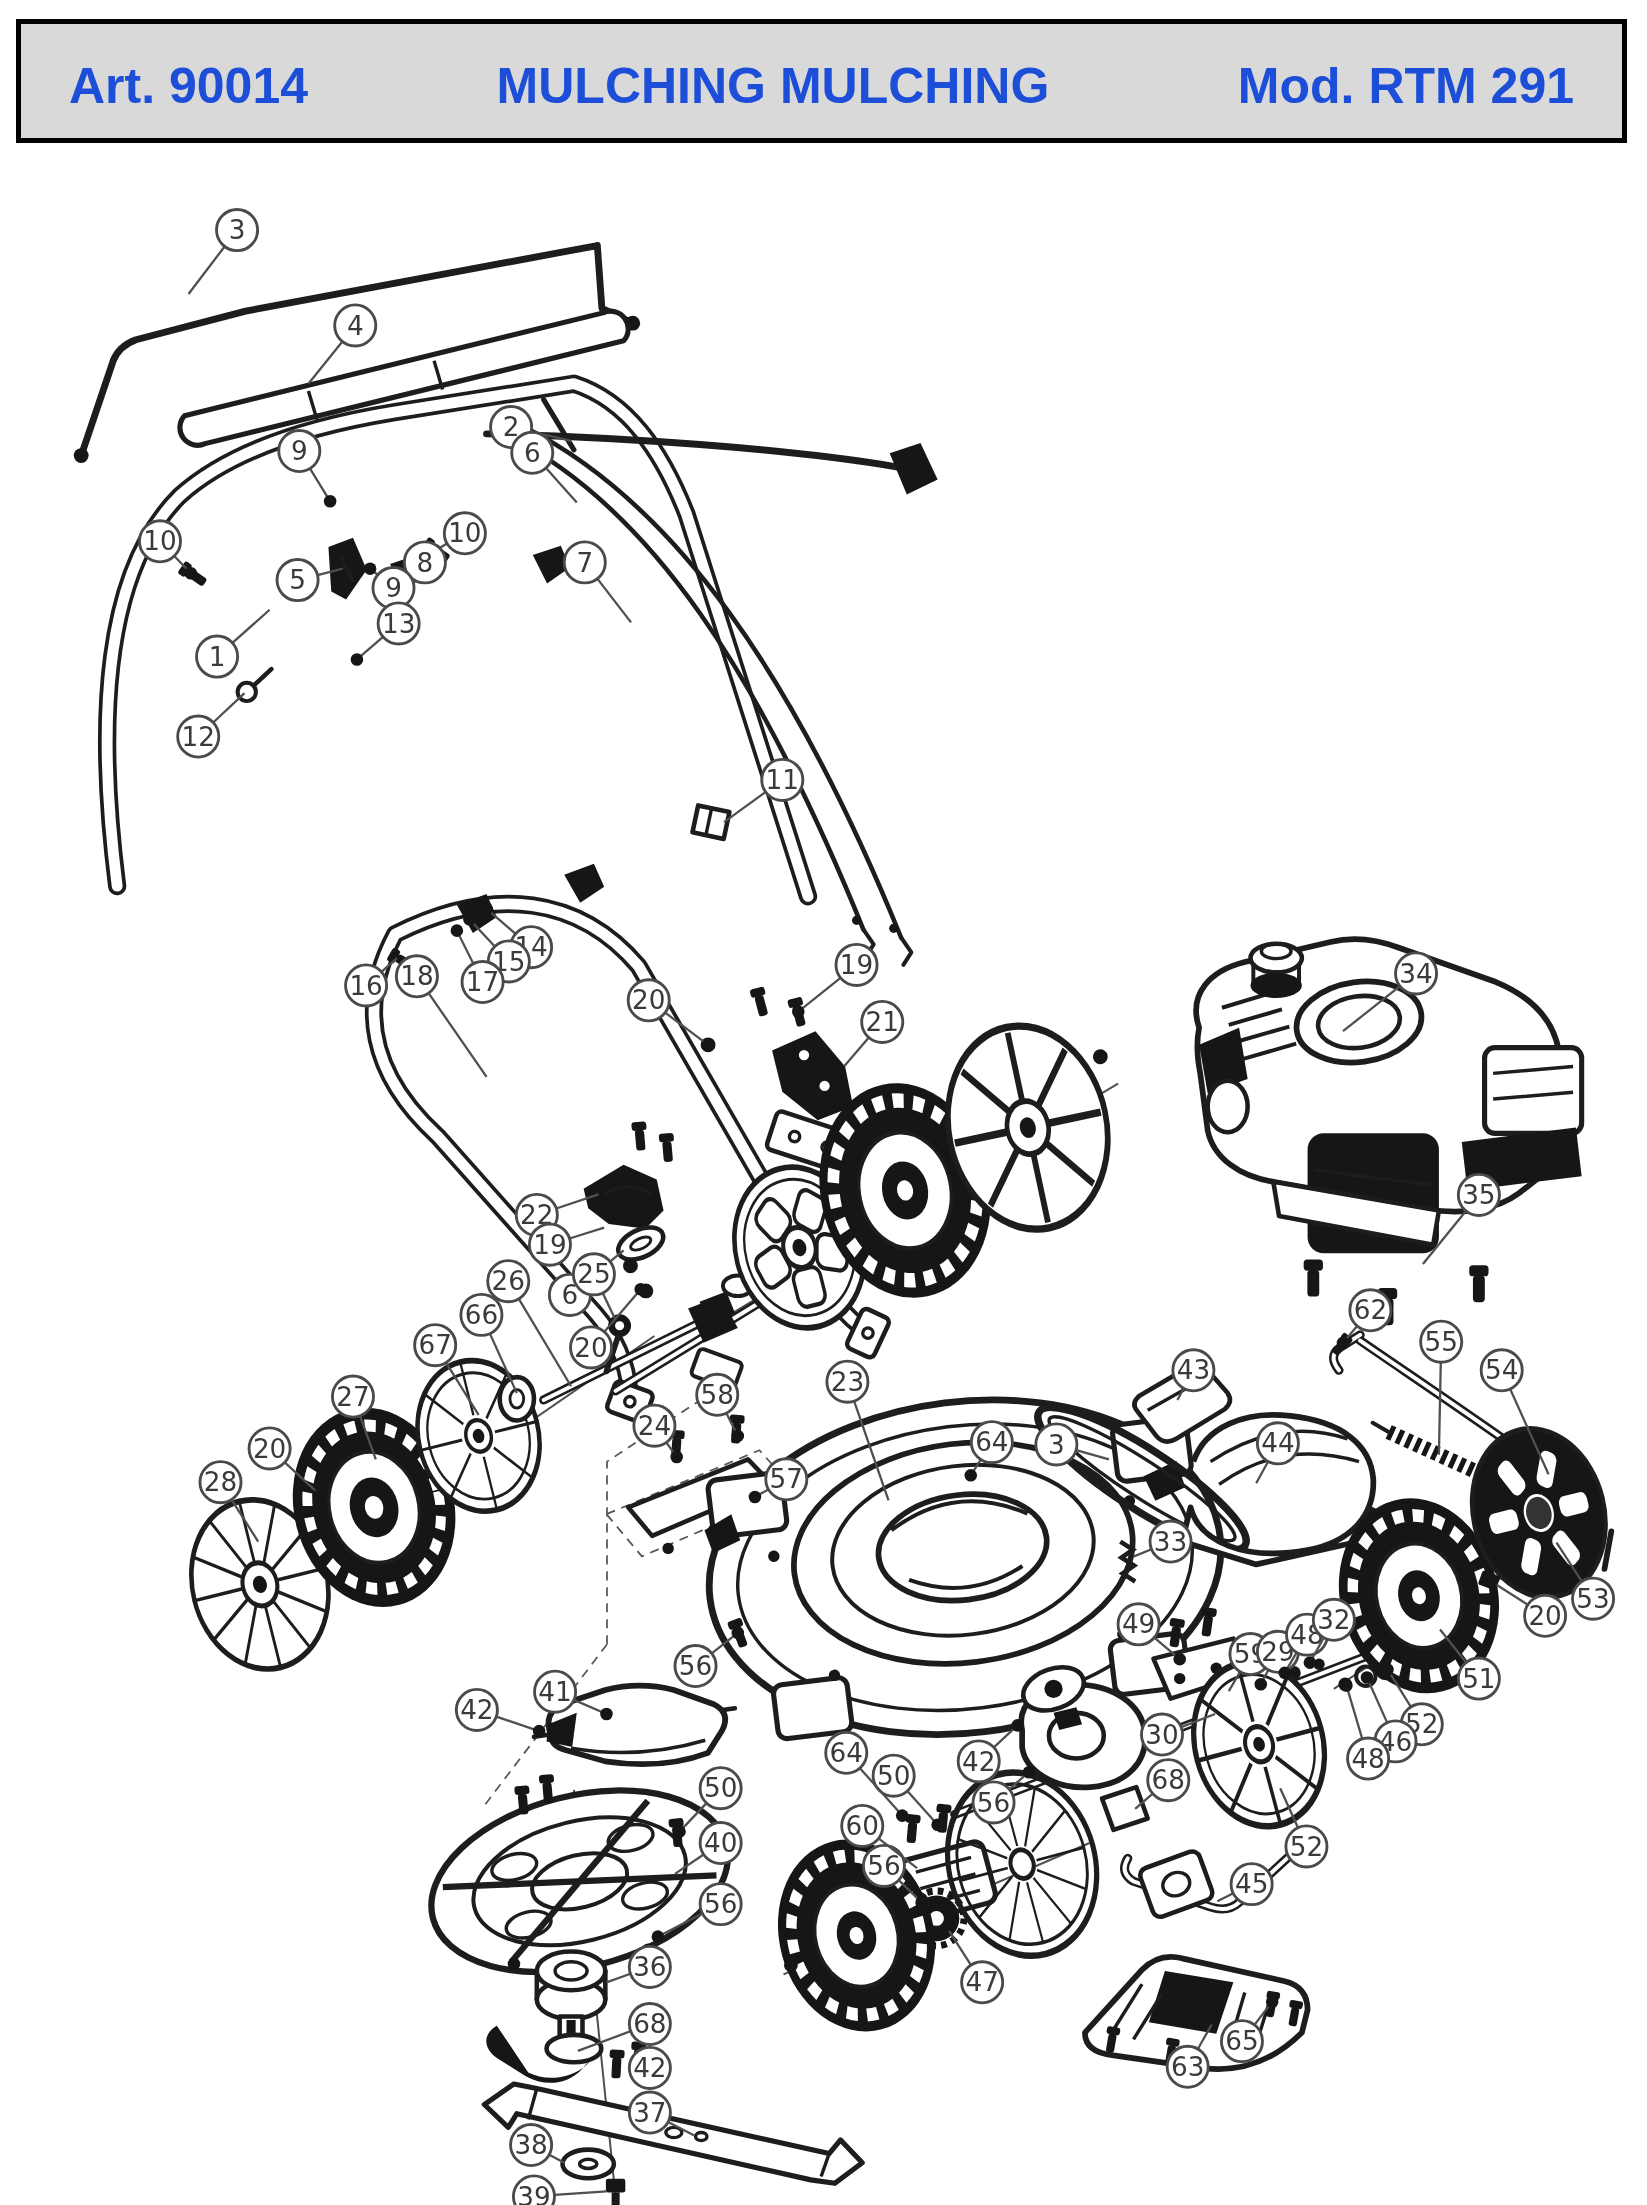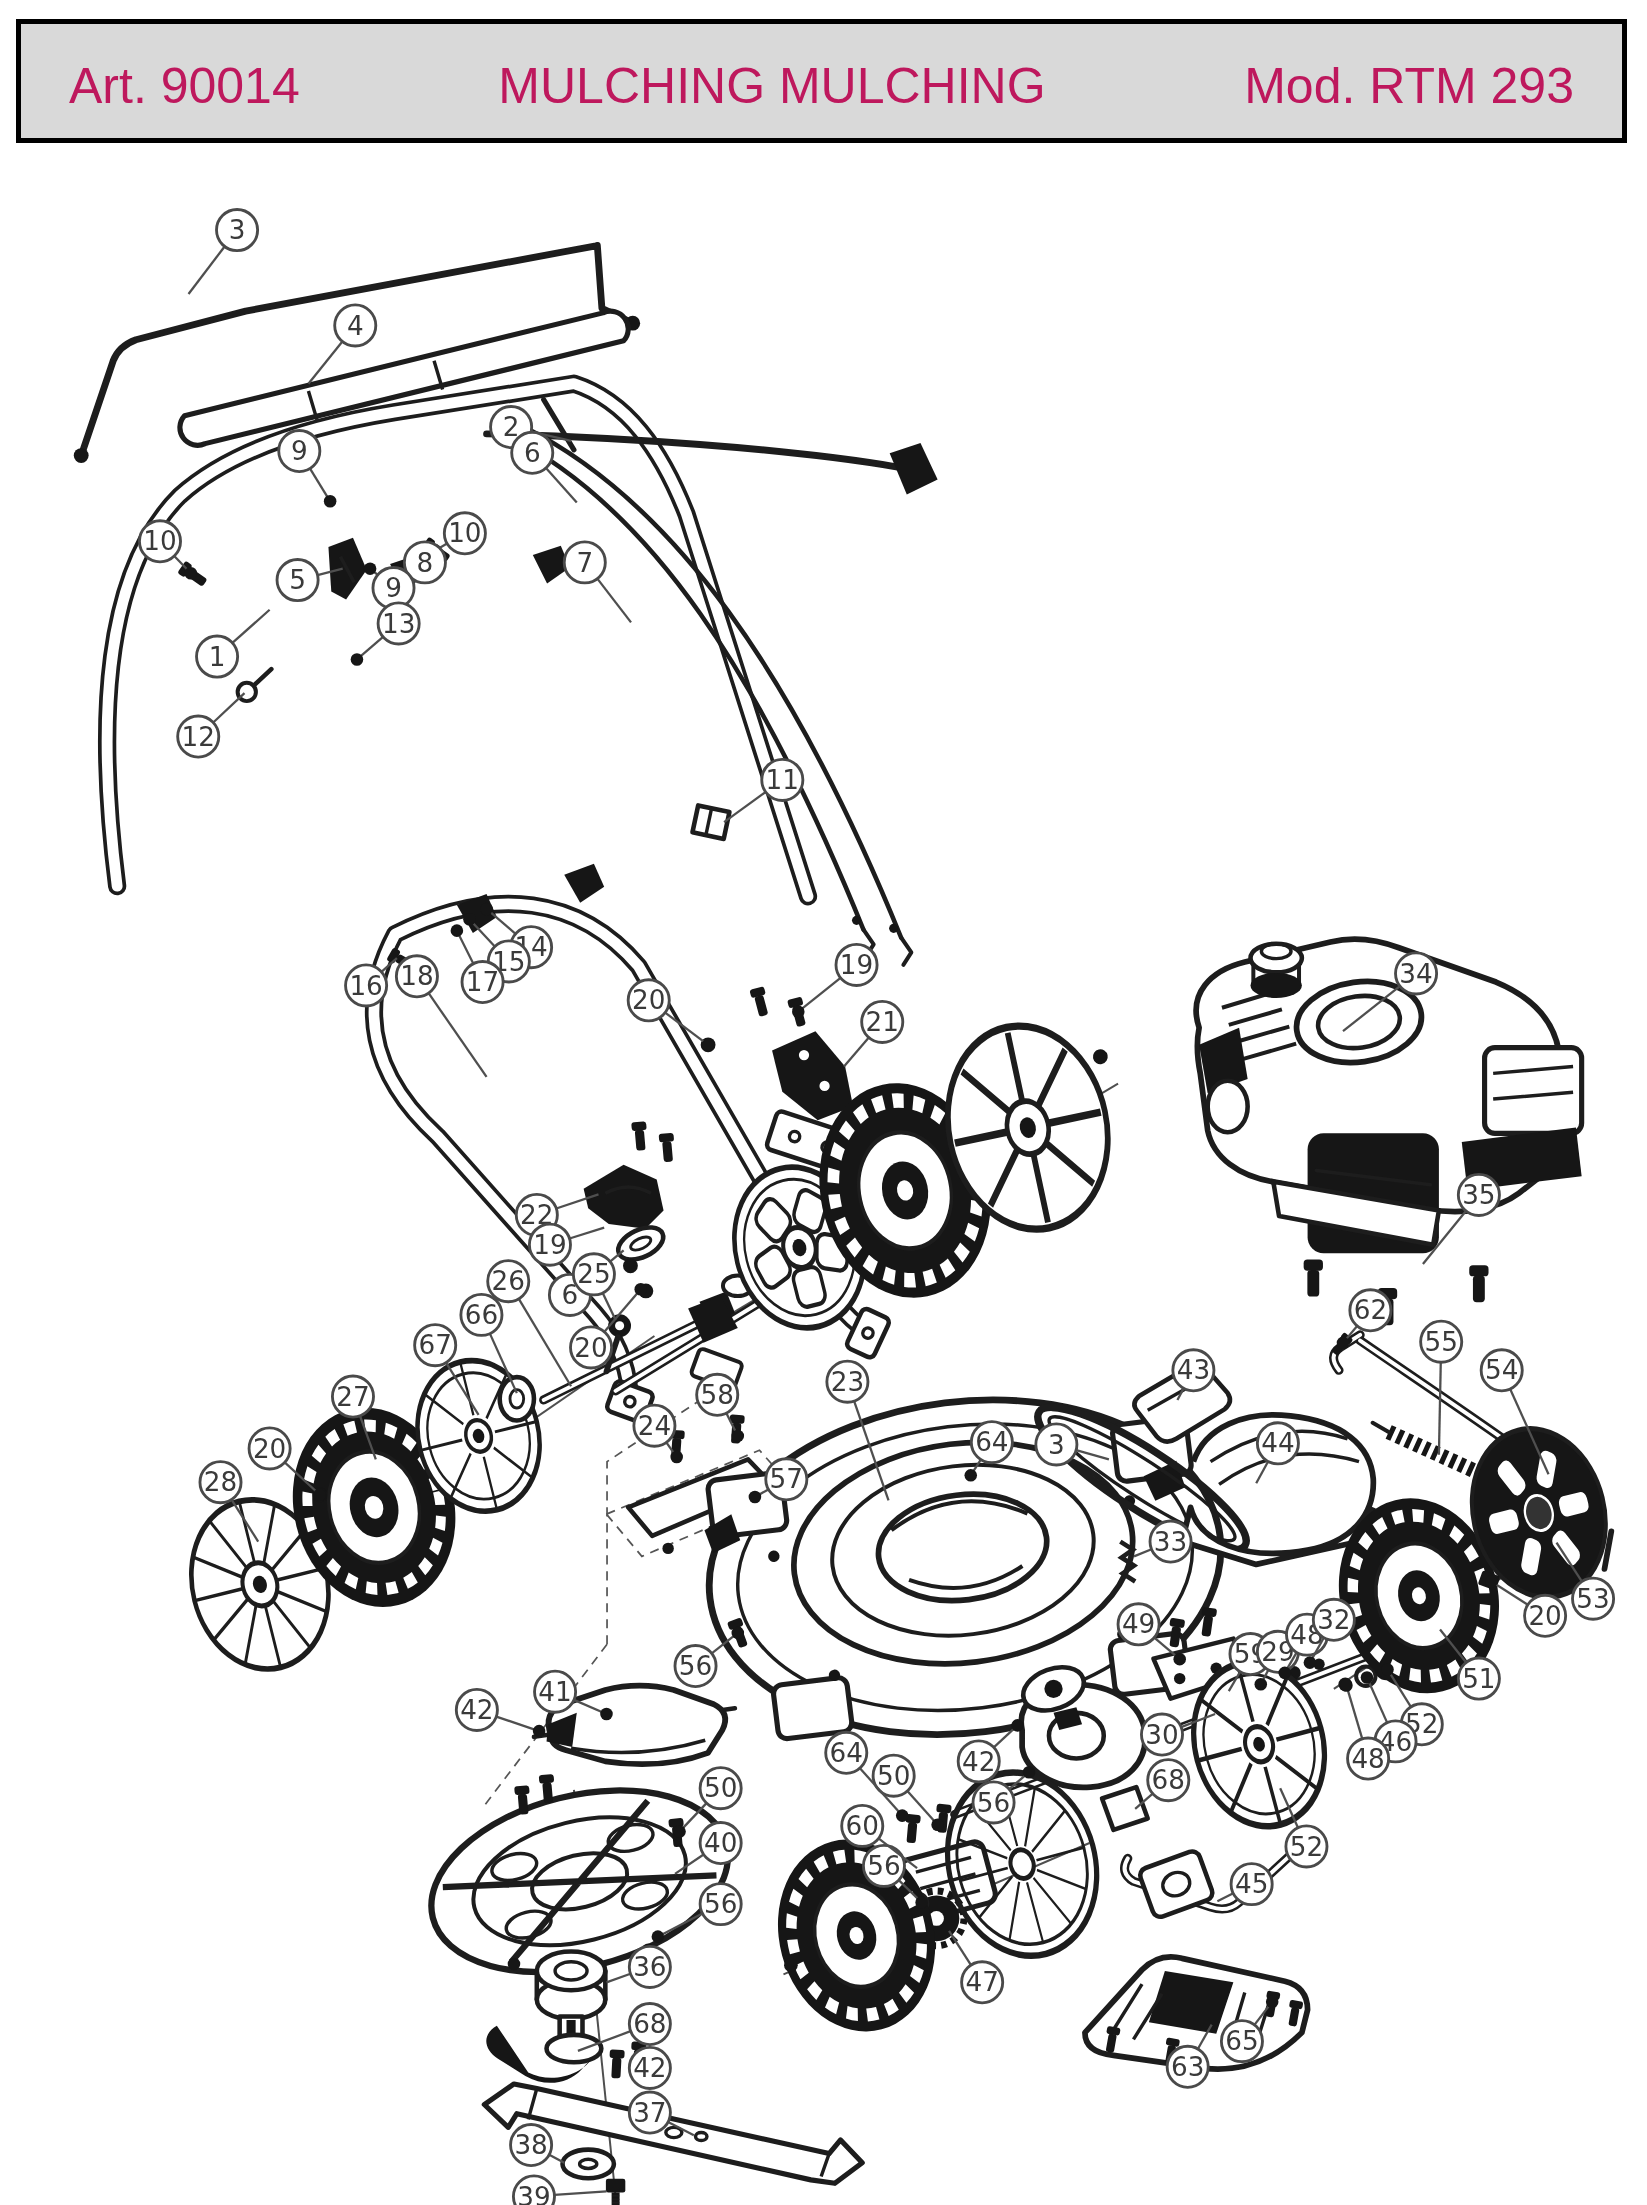--- a/index.html
+++ b/index.html
@@ -2,21 +2,21 @@
 <html style="font-size:9px"><head>
 <meta charset="utf-8">
 <style>
   html,body{margin:0;padding:0;background:#fff;}
   .page{position:relative;width:1648px;height:2205px;background:#fff;overflow:hidden;
         font-family:"Liberation Sans",sans-serif;}
   .header{position:absolute;left:16px;top:19.4px;width:1611px;height:124px;
           background:#d9d9d9;border:5.1px solid #000;box-sizing:border-box;
           display:flex;align-items:center;justify-content:space-between;
           padding:0 48px;}
-  .header span{font-size:50px;font-weight:normal;color:#be185d;white-space:nowrap;margin-top:10px;}
+  .header span{font-size:50px;font-weight:bold;color:#1d4ed8;white-space:nowrap;margin-top:10px;}
   svg{position:absolute;left:0;top:0;}
   
   .tube-o{fill:none;stroke:#1d1d1d;stroke-width:32;stroke-linecap:round;stroke-linejoin:round}
   .tube-i{fill:none;stroke:#fff;stroke-width:19;stroke-linecap:round;stroke-linejoin:round}
   .rod-o{fill:none;stroke:#1d1d1d;stroke-width:16;stroke-linecap:round;stroke-linejoin:round}
   .rod-i{fill:none;stroke:#fff;stroke-width:7;stroke-linecap:round;stroke-linejoin:round}
   .ln{fill:none;stroke:#1d1d1d;stroke-linecap:round;stroke-linejoin:round}
   .wh{fill:#fff;stroke:#1d1d1d;stroke-linejoin:round}
   .dk{fill:#161616;stroke:none}
   .thin{fill:none;stroke:#1d1d1d}
@@ -29,21 +29,21 @@
   .ctext{font:46px "DejaVu Sans",sans-serif;fill:#3a3a3a;text-anchor:middle}
 </style>
 </head>
 <body>
 
 <div class="page">
 
   <div class="header">
     <span>Art. 90014</span>
     <span>MULCHING MULCHING</span>
-    <span>Mod. RTM 293</span>
+    <span>Mod. RTM 291</span>
   </div>
 
   <svg id="diagram" width="1648" height="2205" viewBox="0 0 2886 3862" xmlns="http://www.w3.org/2000/svg">
     <defs>
       <g id="bolt">
           <rect x="-13" y="-20" width="26" height="15" rx="5"></rect>
           <rect x="-8" y="-6" width="16" height="36" rx="5"></rect>
         </g>
       <g id="nut">
           <rect x="-15" y="-12" width="30" height="24" rx="4"></rect>

